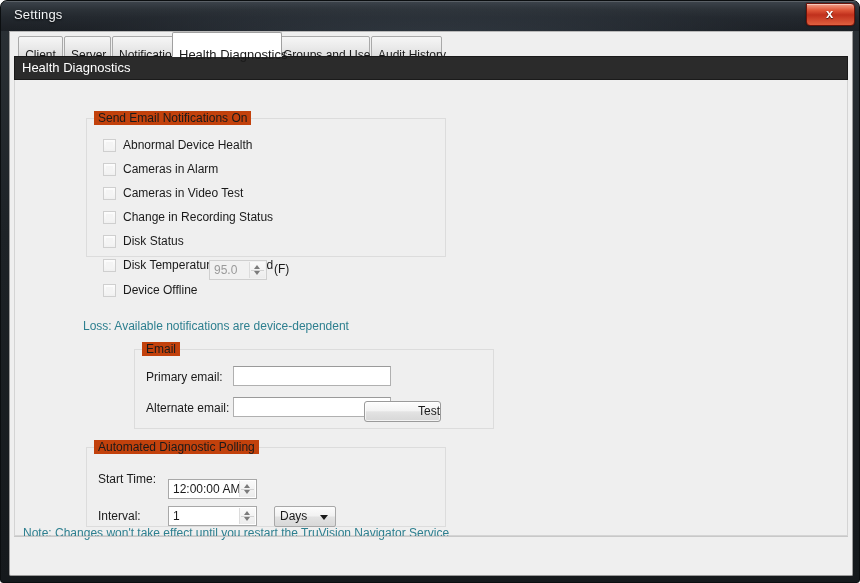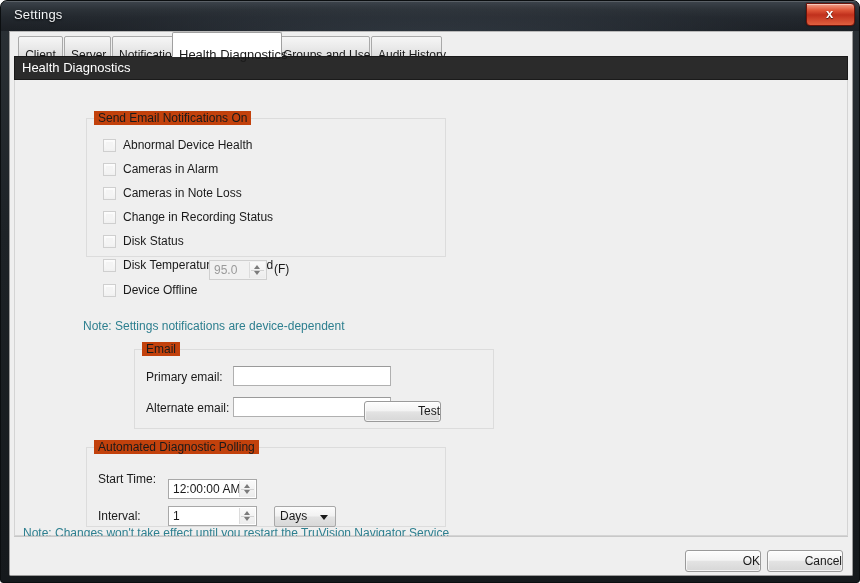--- a/index.html
+++ b/index.html
@@ -365,21 +365,21 @@
           <div class="cblabel">Abnormal Device Health</div>
         </div>
 
         <div class="cbrow" style="top:43px;">
           <div class="checkbox"></div>
           <div class="cblabel">Cameras in Alarm</div>
         </div>
 
         <div class="cbrow" style="top:67px;">
           <div class="checkbox"></div>
-          <div class="cblabel">Cameras in Note Loss</div>
+          <div class="cblabel">Cameras in Video Test</div>
         </div>
 
         <div class="cbrow" style="top:91px;">
           <div class="checkbox"></div>
           <div class="cblabel">Change in Recording Status</div>
         </div>
 
         <div class="cbrow" style="top:115px;">
           <div class="checkbox"></div>
           <div class="cblabel">Disk Status</div>
@@ -403,21 +403,21 @@
               <div class="spin-arrow"></div>
             </div>
           <div class="spin-mid"></div>
           <div class="spin-down">
               <div class="spin-arrow"></div>
             </div>
         </div>
       </div>
       <div class="unit-label" style="left:259px; top:182px;">(F)</div>
 
-      <div class="note" style="left:68px; top:239px;">Note: Settings notifications are device-dependent</div>
+      <div class="note" style="left:68px; top:239px;">Loss: Available notifications are device-dependent</div>
 
       <div class="groupbox" style="left:71px; top:269px; width:360px; height:80px;margin-left:48px;">
         <div class="groupbox-title">Email</div>
 
         <div class="flabel" style="left:11px; top:20px;">Primary email:</div>
         <input class="textinput" type="text" style="left: 98px; top: 16px; width: 158px; height: 20px;" placeholder="">
 
         <div class="flabel" style="left:11px; top:51px;">Alternate email:</div>
         <input class="textinput" type="text" style="left: 98px; top: 47px; width: 158px; height: 20px;" placeholder="">
       </div>
@@ -461,19 +461,15 @@
       <div class="combo" style="left:259px; top:426px; width:62px; height:21px;">
         <div class="combo-text">Days</div>
         <div class="combo-arrow"></div>
       </div>
 
       <div class="note" style="left:8px; top:446px;">Note: Changes won't take effect until you restart the TruVision Navigator Service</div>
 
     </div>
 
     <div id="footer-sep"></div>
-    <div id="footer">
-      <div class="button" style="left:675px; top:13px; width:76px; height:22px; line-height:20px;">OK</div>
-      <div class="button" style="left:757px; top:13px; width:76px; height:22px; line-height:20px;">Cancel</div>
-    </div>
 
   </div>
 </div>
 
 </body></html>

